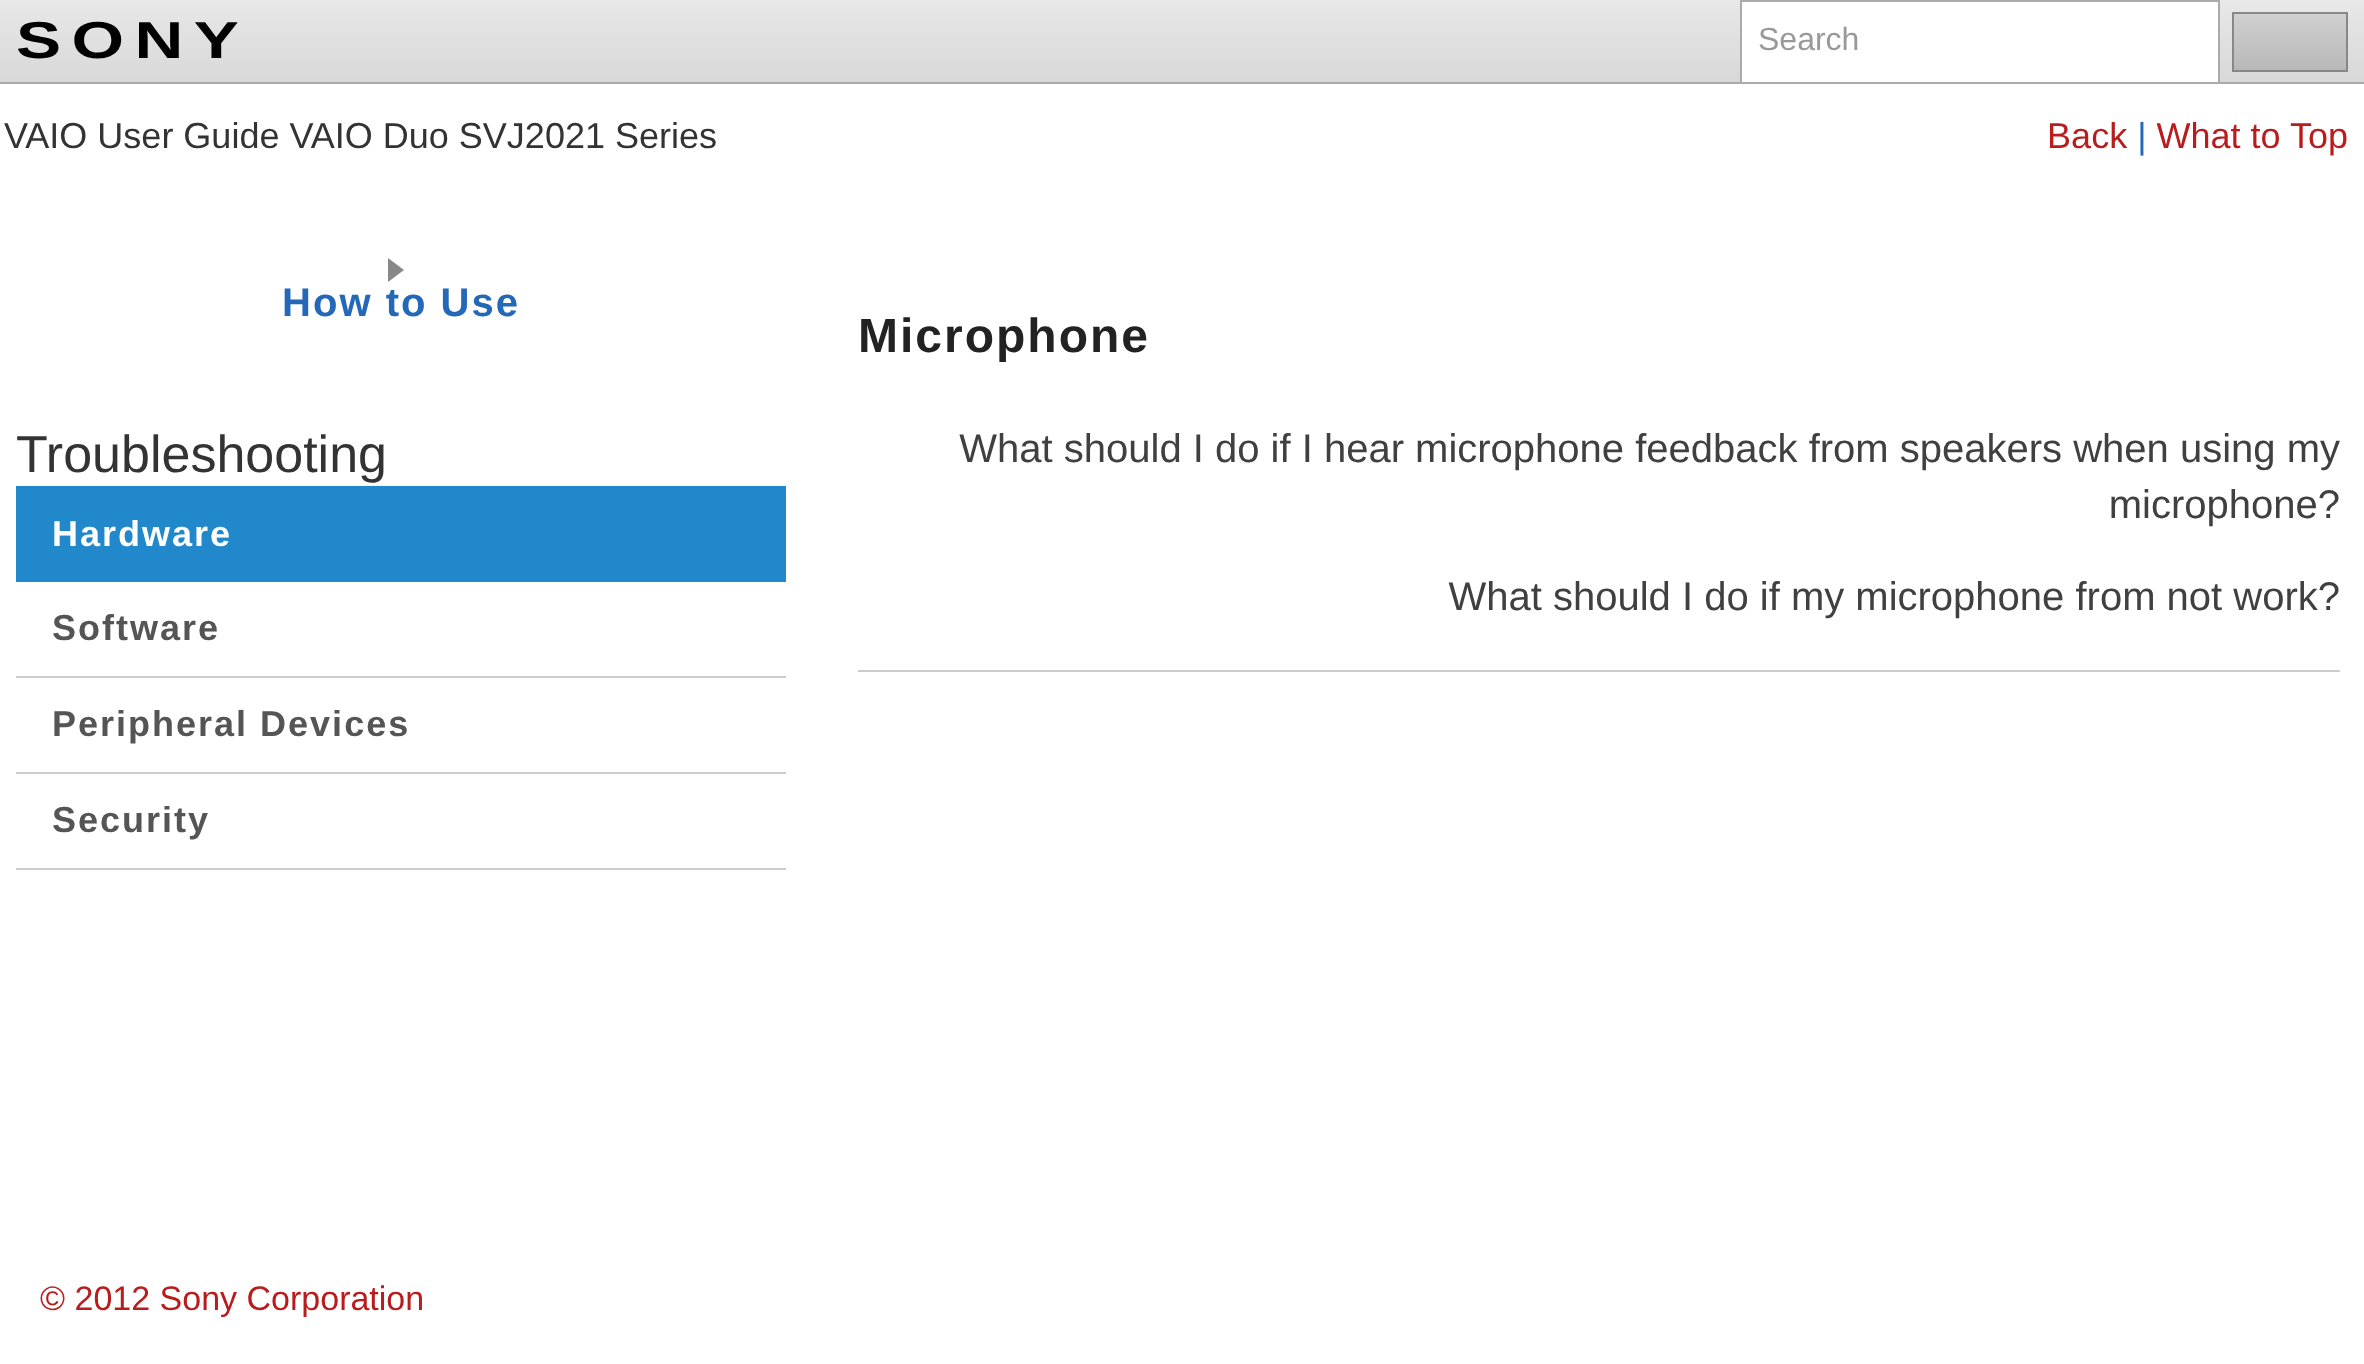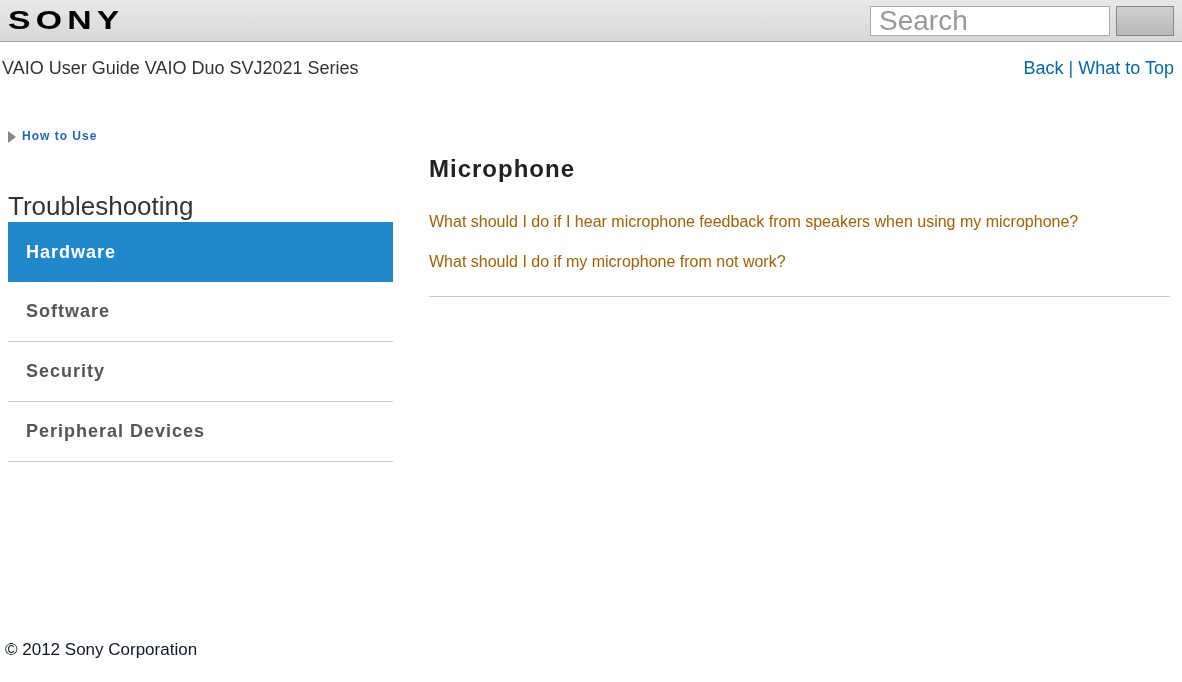--- a/index.html
+++ b/index.html
@@ -30,22 +30,22 @@
       color: #000;
       flex: 0 0 auto;
       transform: scaleX(1.3);
       transform-origin: left center;
     }
     .header-spacer {
       flex: 1;
     }
     .search-input {
       width: 240px;
-      height: 30px;
-      font-size: 28px;
+      height: 42px;
+      font-size: 16px;
       padding: 2px 8px;
       border: 1px solid #aaa;
       color: #6d28d9;
       background: #fff;
     }
     .search-input::placeholder {
       color: #999;
     }
     .search-button {
       width: 58px;
@@ -62,56 +62,57 @@
       color: #333;
       gap: 28px;
     }
     .subheader-title {
       flex: 1;
     }
     .subheader-links {
       color: #2468b8;
     }
     .link {
-      color: #0369a1;
+      color: #b91c1c;
       cursor: pointer;
     }
     .content {
       display: flex;
       padding: 50px 8px 0 8px;
     }
     .sidebar {
       width: 385px;
       flex: 0 0 385px;
     }
     .how-to-use {
       display: flex;
-      align-items: flex-end;
+      align-items: center;
       color: #2468b8;
-      font-size: 12px;
+      font-size: 20px;
       font-weight: bold;
       letter-spacing: 1px;
       margin-bottom: 48px;
       cursor: pointer;
+      flex-direction: column;
     }
     .chevron {
       width: 0;
       height: 0;
       border-top: 6px solid transparent;
       border-bottom: 6px solid transparent;
       border-left: 8px solid #888;
       margin-right: 6px;
     }
     .troubleshooting-title {
       font-size: 26px;
       font-weight: normal;
       color: #333;
     }
     .nav-item {
-      height: 60px;
+      height: 48px;
       display: flex;
       align-items: center;
       padding-left: 18px;
       font-size: 18px;
       font-weight: bold;
       letter-spacing: 1px;
       color: #555;
       border-bottom: 1px solid #ccc;
       cursor: pointer;
     }
@@ -127,37 +128,38 @@
       margin-top: 26px;
     }
     .main-title {
       font-size: 24px;
       font-weight: bold;
       letter-spacing: 1px;
       color: #222;
       margin-bottom: 28px;
     }
     .question {
-      color: #a16207;
-      font-size: 16px;
+      color: #404040;
+      font-size: 20px;
       line-height: 1.4;
       margin-bottom: 18px;
       cursor: pointer;
+      text-align: right;
     }
     .main-divider {
       border: none;
       border-top: 1px solid #ccc;
       margin-top: 22px;
     }
     .footer {
       position: absolute;
       bottom: 22px;
-      left: 5px;
+      left: 20px;
       font-size: 17px;
-      color: #0f172a;
+      color: #b91c1c;
     }
   </style>
 </head>
 <body>
 
 <div class="header">
   <div class="logo">SONY</div>
   <div class="header-spacer"></div>
   <input class="search-input" type="text" placeholder="Search" style="">
   <button class="search-button"></button>
@@ -177,24 +179,24 @@
       <span>How to Use</span>
     </div>
     <div class="troubleshooting-title">Troubleshooting</div>
     <div class="nav-item active">
       <span>Hardware</span>
     </div>
     <div class="nav-item">
       <span>Software</span>
     </div>
     <div class="nav-item">
+      <span>Peripheral Devices</span>
+    </div>
+    <div class="nav-item">
       <span>Security</span>
-    </div>
-    <div class="nav-item">
-      <span>Peripheral Devices</span>
     </div>
   </div>
 
   <div class="main">
     <div class="main-title">Microphone</div>
     <div class="question">What should I do if I hear microphone feedback from speakers when using my microphone?</div>
     <div class="question">What should I do if my microphone from not work?</div>
     <hr class="main-divider">
   </div>
 </div>

